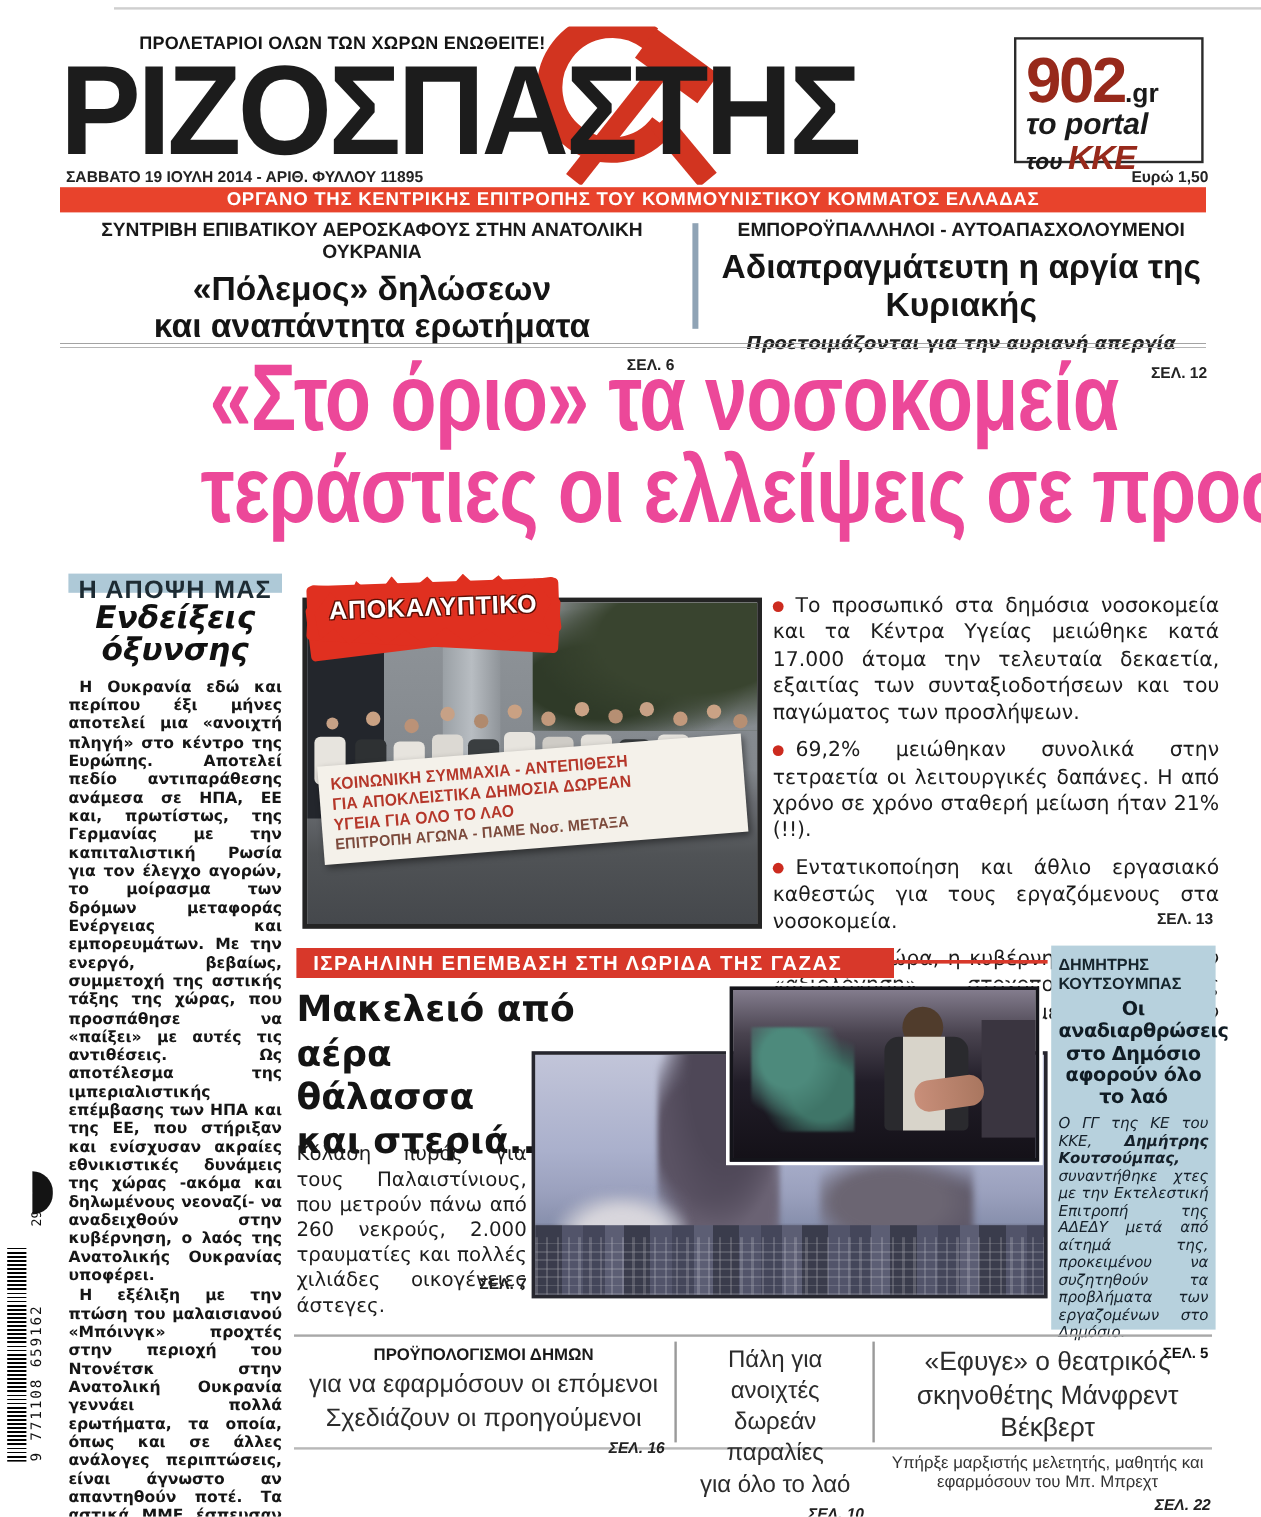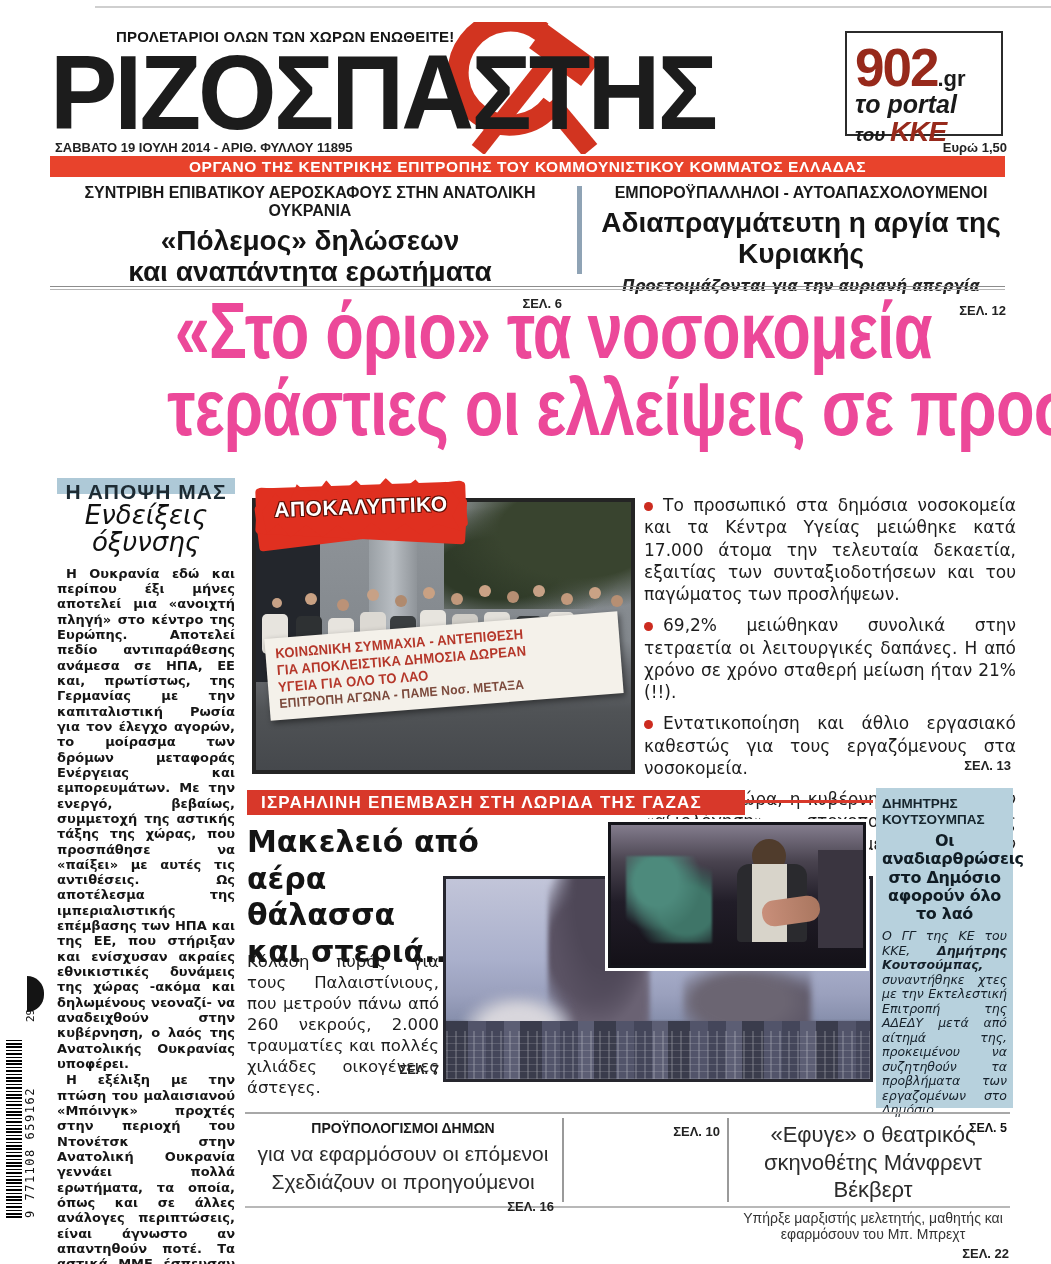--- a/index.html
+++ b/index.html
@@ -44,21 +44,21 @@
 
   
   .mainhead{left:0;top:292px;width:1051px;text-align:center;color:#ec4899;z-index:1;margin-left:28px;}
   .mh-line{font-size:79px;font-weight:800;line-height:.98;white-space:nowrap;display:inline-block;
            transform:scaleX(.8);transform-origin:center top;letter-spacing:-1px;}
 
   
   .opinion{left:57px;top:478px;width:178px;}
   .op-head{background:#aec9d7;color:#1d2b33;font-size:21px;font-weight:bold;text-align:center;
            height:16px;line-height:27px;letter-spacing:1px;}
-  .op-title{font-size:26px;font-weight:400;font-style:italic;text-align:center;line-height:1.05;
+  .op-title{font-size:26px;font-weight:700;font-style:italic;text-align:center;line-height:1.05;
             margin-top:8px;color:#111;font-family:"DejaVu Sans",sans-serif;}
   .op-body{margin-top:9px;font-size:13px;font-weight:bold;line-height:1.18;text-align:justify;
            color:#161616;font-family:"DejaVu Sans",sans-serif;}
   .op-body p{margin:0 0 1px 0;text-indent:9px;}
 
   
   .halfdisc{left:27px;top:976px;width:17px;height:36px;background:#141414;border-radius:0 36px 36px 0;}
   .issue29{left:24px;top:1022px;transform:rotate(-90deg);transform-origin:left top;
            font-size:11px;font-family:"DejaVu Sans Mono",monospace;color:#111;white-space:nowrap;}
   .barcode-wrap{left:6px;top:1040px;width:40px;height:180px;}
@@ -168,21 +168,21 @@
   .bdiv2{left:727px;top:1118px;width:2px;height:84px;background:#9a9a9a;}
   .bcol{font-family:"Liberation Sans",sans-serif;}
   .bcol1{left:252px;top:1120px;width:302px;}
   .bcol2{left:572px;top:1120px;width:148px;}
   .bcol3{left:737px;top:1121px;width:272px;}
   .b-kick{font-size:14px;font-weight:bold;text-align:center;color:#1a1a1a;}
   .b-head{font-size:21px;font-weight:400;text-align:center;line-height:1.32;color:#2c2c2c;margin-top:4px;}
   .bcol2 .b-head{font-size:20px;margin-top:0;line-height:1.3;}
   .bcol3 .b-head{font-size:22px;margin-top:0;line-height:1.25;}
   .b-sub{font-size:14px;font-weight:400;text-align:center;color:#333;margin-top:6px;}
-  .b-pref2{font-size:13px;font-weight:bold;text-align:right;margin-top:4px;color:#222;}
+  .b-pref2{font-size:13px;font-weight:bold;text-align:right;margin-top:4px;color:#222;font-style:italic;}
 </style>
 </head>
 <body>
 
 <div id="page">
 
   <div class="abs topline"></div>
   <div class="abs slogan">ΠΡΟΛΕΤΑΡΙΟΙ ΟΛΩΝ ΤΩΝ ΧΩΡΩΝ ΕΝΩΘΕΙΤΕ!</div>
   <div class="abs hs-icon">
     <svg width="225" height="132" viewBox="0 0 225 132">
@@ -327,20 +327,25 @@
   <div class="abs bcol bcol1">
     <div class="b-kick">ΠΡΟΫΠΟΛΟΓΙΣΜΟΙ ΔΗΜΩΝ</div>
     <div class="b-head">
       <div>για να εφαρμόσουν οι επόμενοι</div>
       <div>Σχεδιάζουν οι προηγούμενοι</div>
     </div>
     <div class="b-pref2">ΣΕΛ. 16</div>
   </div>
 
   <div class="abs bcol bcol2">
+    <div class="b-head">
+      <div>Πάλη για ανοιχτές</div>
+      <div>δωρεάν παραλίες</div>
+      <div>για όλο το λαό</div>
+    </div>
     <div class="b-pref2">ΣΕΛ. 10</div>
   </div>
 
   <div class="abs bcol bcol3">
     <div class="b-head">
       <div>«Εφυγε» ο θεατρικός</div>
       <div>σκηνοθέτης Μάνφρεντ Βέκβερτ</div>
     </div>
     <div class="b-sub">Υπήρξε μαρξιστής μελετητής, μαθητής και εφαρμόσουν του Μπ. Μπρεχτ</div>
     <div class="b-pref2">ΣΕΛ. 22</div>

